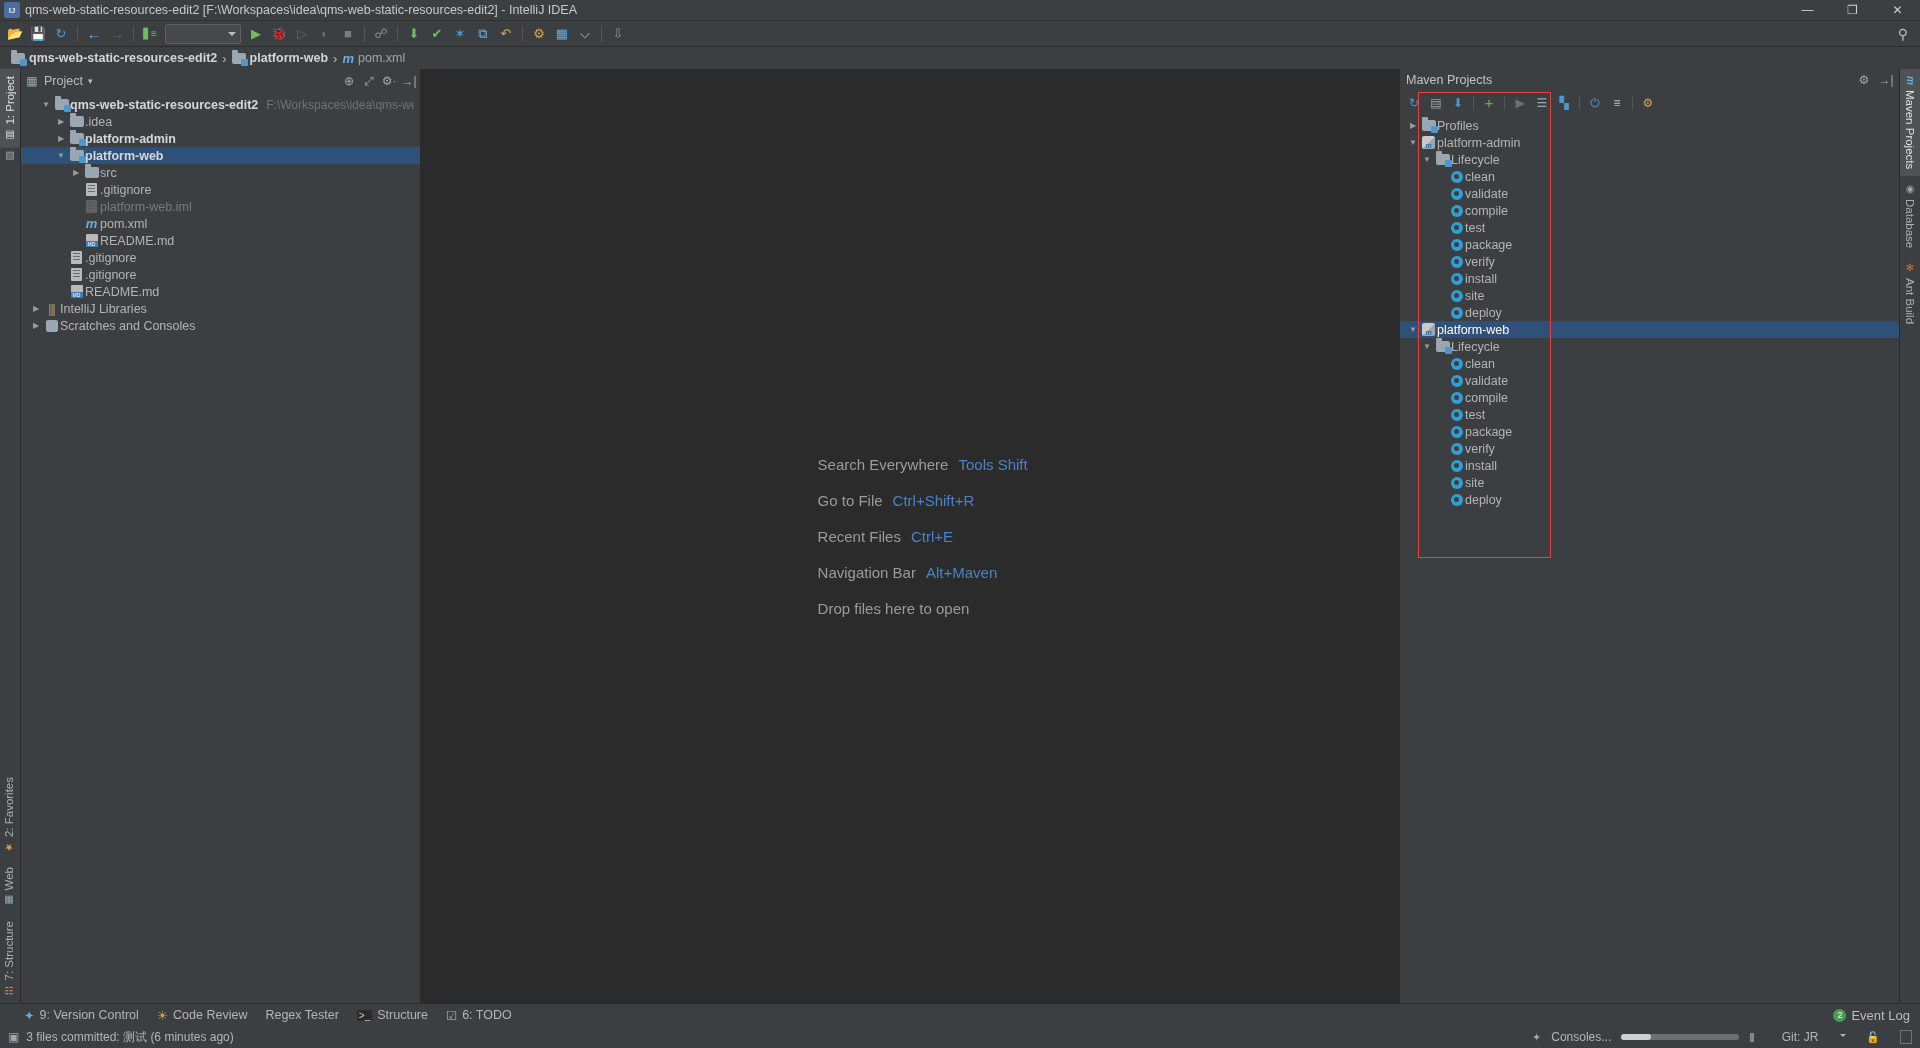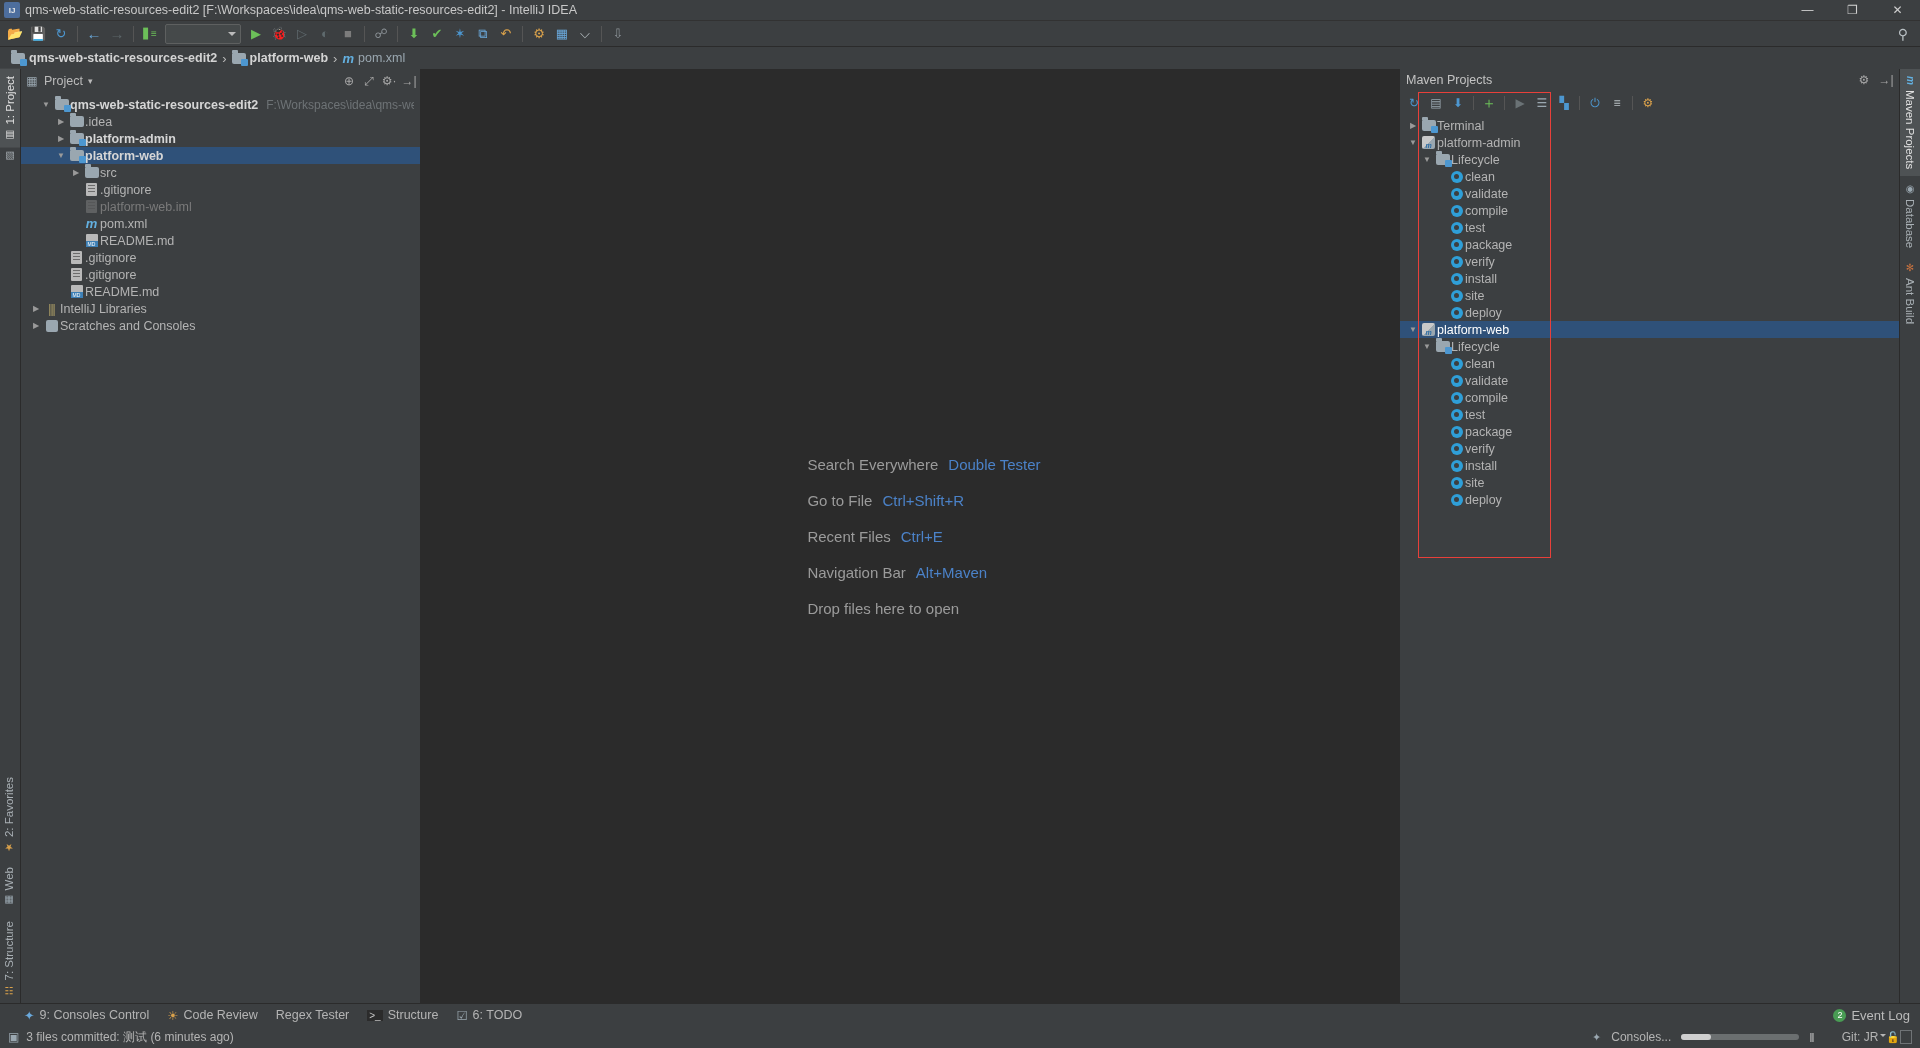--- a/index.html
+++ b/index.html
@@ -189,21 +189,21 @@
     font-size: 9px; display: flex; align-items: center; justify-content: center;
   }
 
   
   .statusbar {
     height: 22px; background: #3c3f41; display: flex; align-items: center; flex: none;
     font-size: 12px; color: #b4b4b4; padding: 0 8px 0 8px; gap: 8px;
   }
   .sb-left { display: flex; align-items: center; gap: 7px; }
   .sb-mid { margin-left: auto; display: flex; align-items: center; gap: 10px; }
-  .sb-right { display: flex; align-items: center; gap: 0; margin-left: 20px; }
+  .sb-right { display: flex; align-items: center; gap: 20px; margin-left: 20px; }
   .progress-track { width: 118px; height: 6px; background: #6b6f70; border-radius: 3px; position: relative; }
   .progress-fill { position: absolute; left: 0; top: 0; height: 6px; width: 30px; background: #cfcfcf; border-radius: 3px; }
   .pause-ic { color: #c0c0c0; letter-spacing: -1px; font-size: 13px; }
   .lock-ic { font-size: 11px; }
   .sb-memory { width: 12px; height: 14px; border: 1px solid #6f7376; }
   .caret-sm { border: 3px solid transparent; border-top-color: #b4b4b4; display:inline-block; margin-left:2px; }
 </style>
 </head>
 <body>
 
@@ -429,21 +429,21 @@
           <span class="tlabel">Scratches and Consoles</span>
         </div>
 
       </div>
     </div>
 
     <div class="editor">
       <div class="hints">
         <div class="hintrow">
           <span>Search Everywhere</span>
-          <span class="hintkey">Double Tester</span>
+          <span class="hintkey">Tools Shift</span>
         </div>
         <div class="hintrow">
           <span>Go to File</span>
           <span class="hintkey">Ctrl+Shift+R</span>
         </div>
         <div class="hintrow">
           <span>Recent Files</span>
           <span class="hintkey">Ctrl+E</span>
         </div>
         <div class="hintrow">
@@ -482,21 +482,21 @@
         <div class="mtbtn" style="color:#d9a14b">⚙</div>
       </div>
 
       <div class="maven-tree">
 
         <div class="mrow">
           <span class="twist" style="margin-left:6px">▶</span>
           <span class="ticon">
               <span class="ic-folder mod"></span>
             </span>
-          <span>Terminal</span>
+          <span>Profiles</span>
         </div>
 
         <div class="mrow">
           <span class="twist" style="margin-left:6px">▼</span>
           <span class="ticon">
               <span class="ic-mvn"></span>
             </span>
           <span>platform-admin</span>
         </div>
 
@@ -670,21 +670,21 @@
         <span class="vicon" style="color:#c2703f">✻</span>
         <span>Ant Build</span>
       </div>
     </div>
 
   </div>
 
   <div class="bottom-tabs">
     <div class="btab">
       <span style="color:#6aa9dc">✦</span>
-      <span>9: Consoles Control</span>
+      <span>9: Version Control</span>
     </div>
     <div class="btab">
       <span style="color:#d9a14b">☀</span>
       <span>Code Review</span>
     </div>
     <div class="btab">
       <span>Regex Tester</span>
     </div>
     <div class="btab">
       <span style="color:#c8c8c8;background:#2b2b2b;padding:0 2px;font-size:10px">&gt;_</span>

